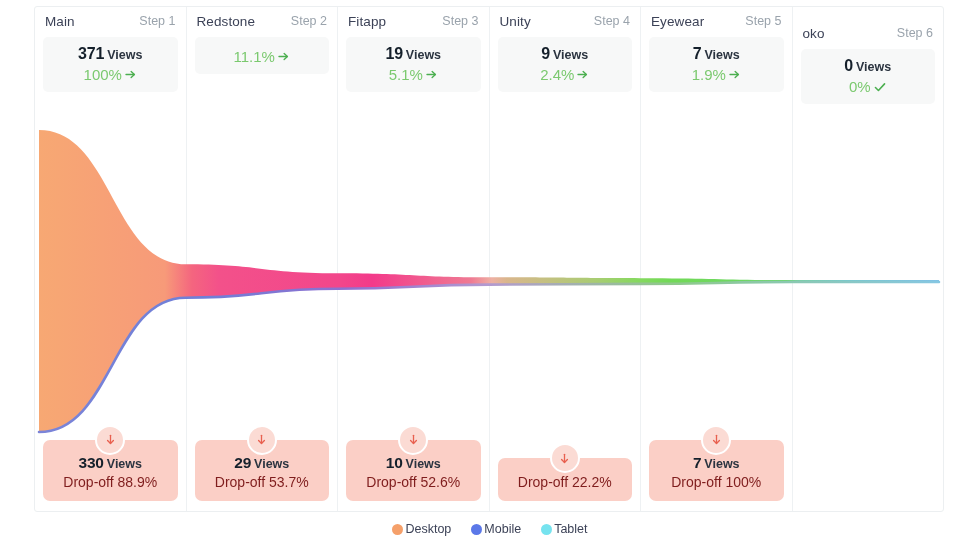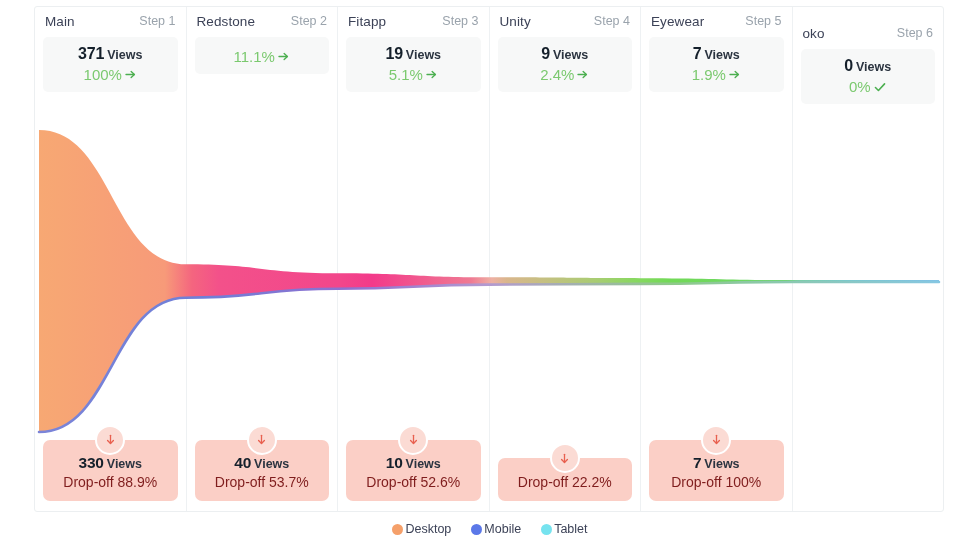--- a/index.html
+++ b/index.html
@@ -260,21 +260,21 @@
         </div>
         <div class="chart-area"></div>
         <div class="drop-wrap">
           <div class="drop-box">
             <div class="drop-badge">
               <svg width="13" height="13" viewBox="0 0 16 16" fill="none" stroke="#e8604f" stroke-width="1.6" stroke-linecap="round" stroke-linejoin="round">
                 <path d="M8 2.8v10"></path>
                 <path d="M4.4 9.2 8 12.9l3.6-3.7"></path>
               </svg>
             </div>
-            <div class="drop-views"><span class="num">40</span><span class="unit">Views</span></div>
+            <div class="drop-views"><span class="num">29</span><span class="unit">Views</span></div>
             <div class="drop-pct">Drop-off 53.7%</div>
           </div>
         </div>
       </div>
       <div class="step-col">
         <div class="step-head">
           <div class="step-name">Fitapp</div>
           <div class="step-index">Step 3</div>
         </div>
         <div class="stat-box">

